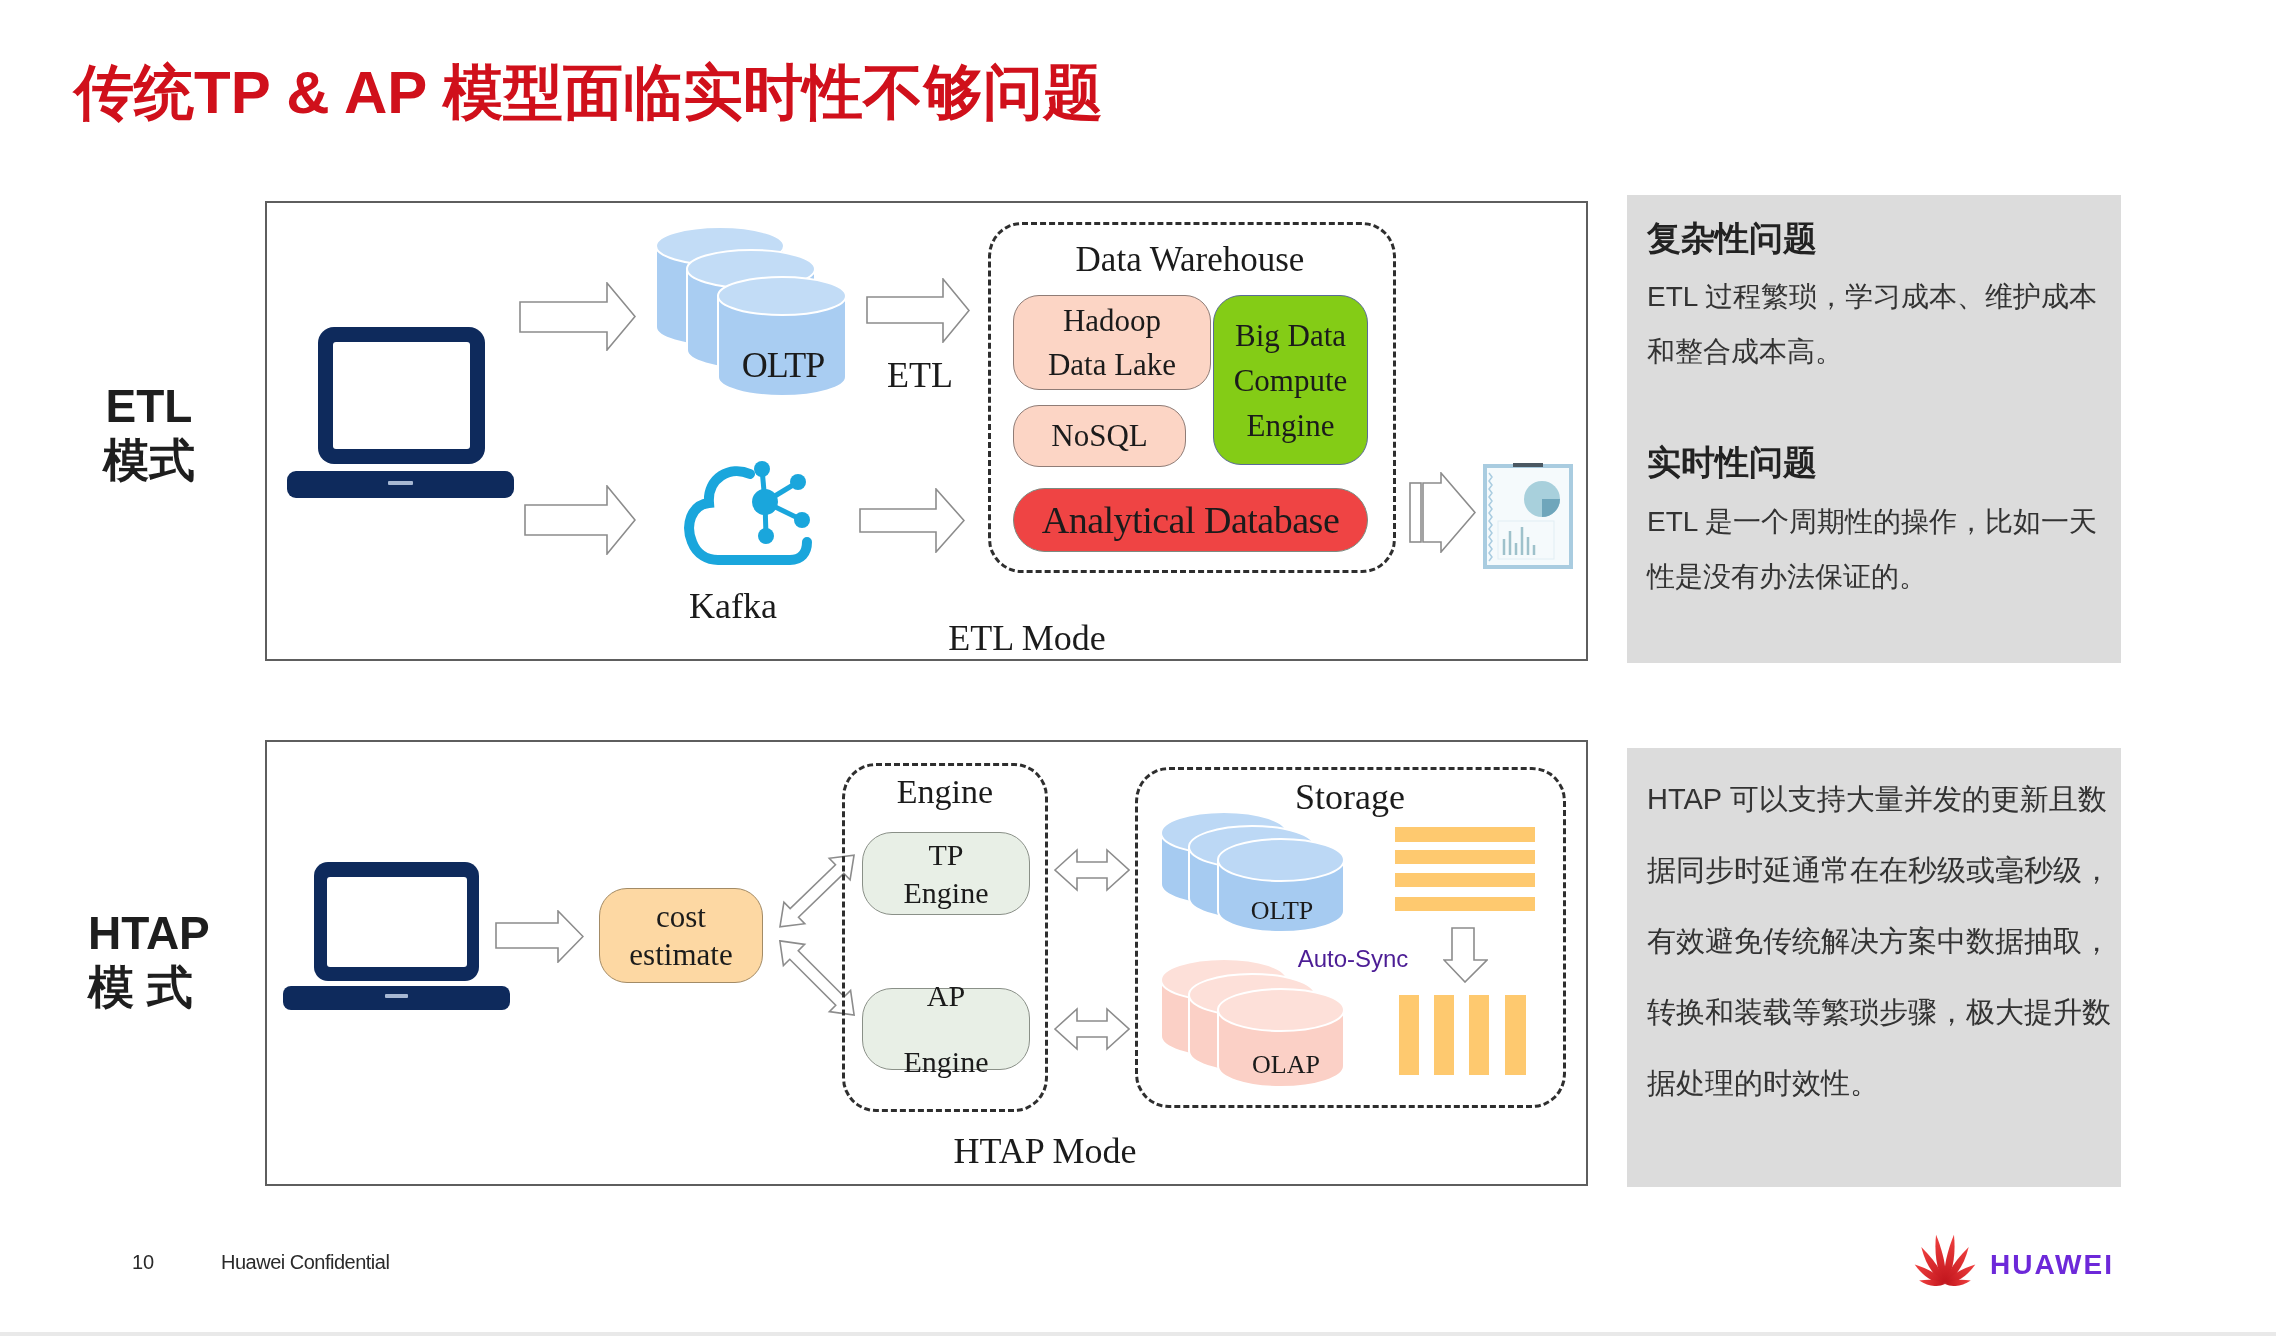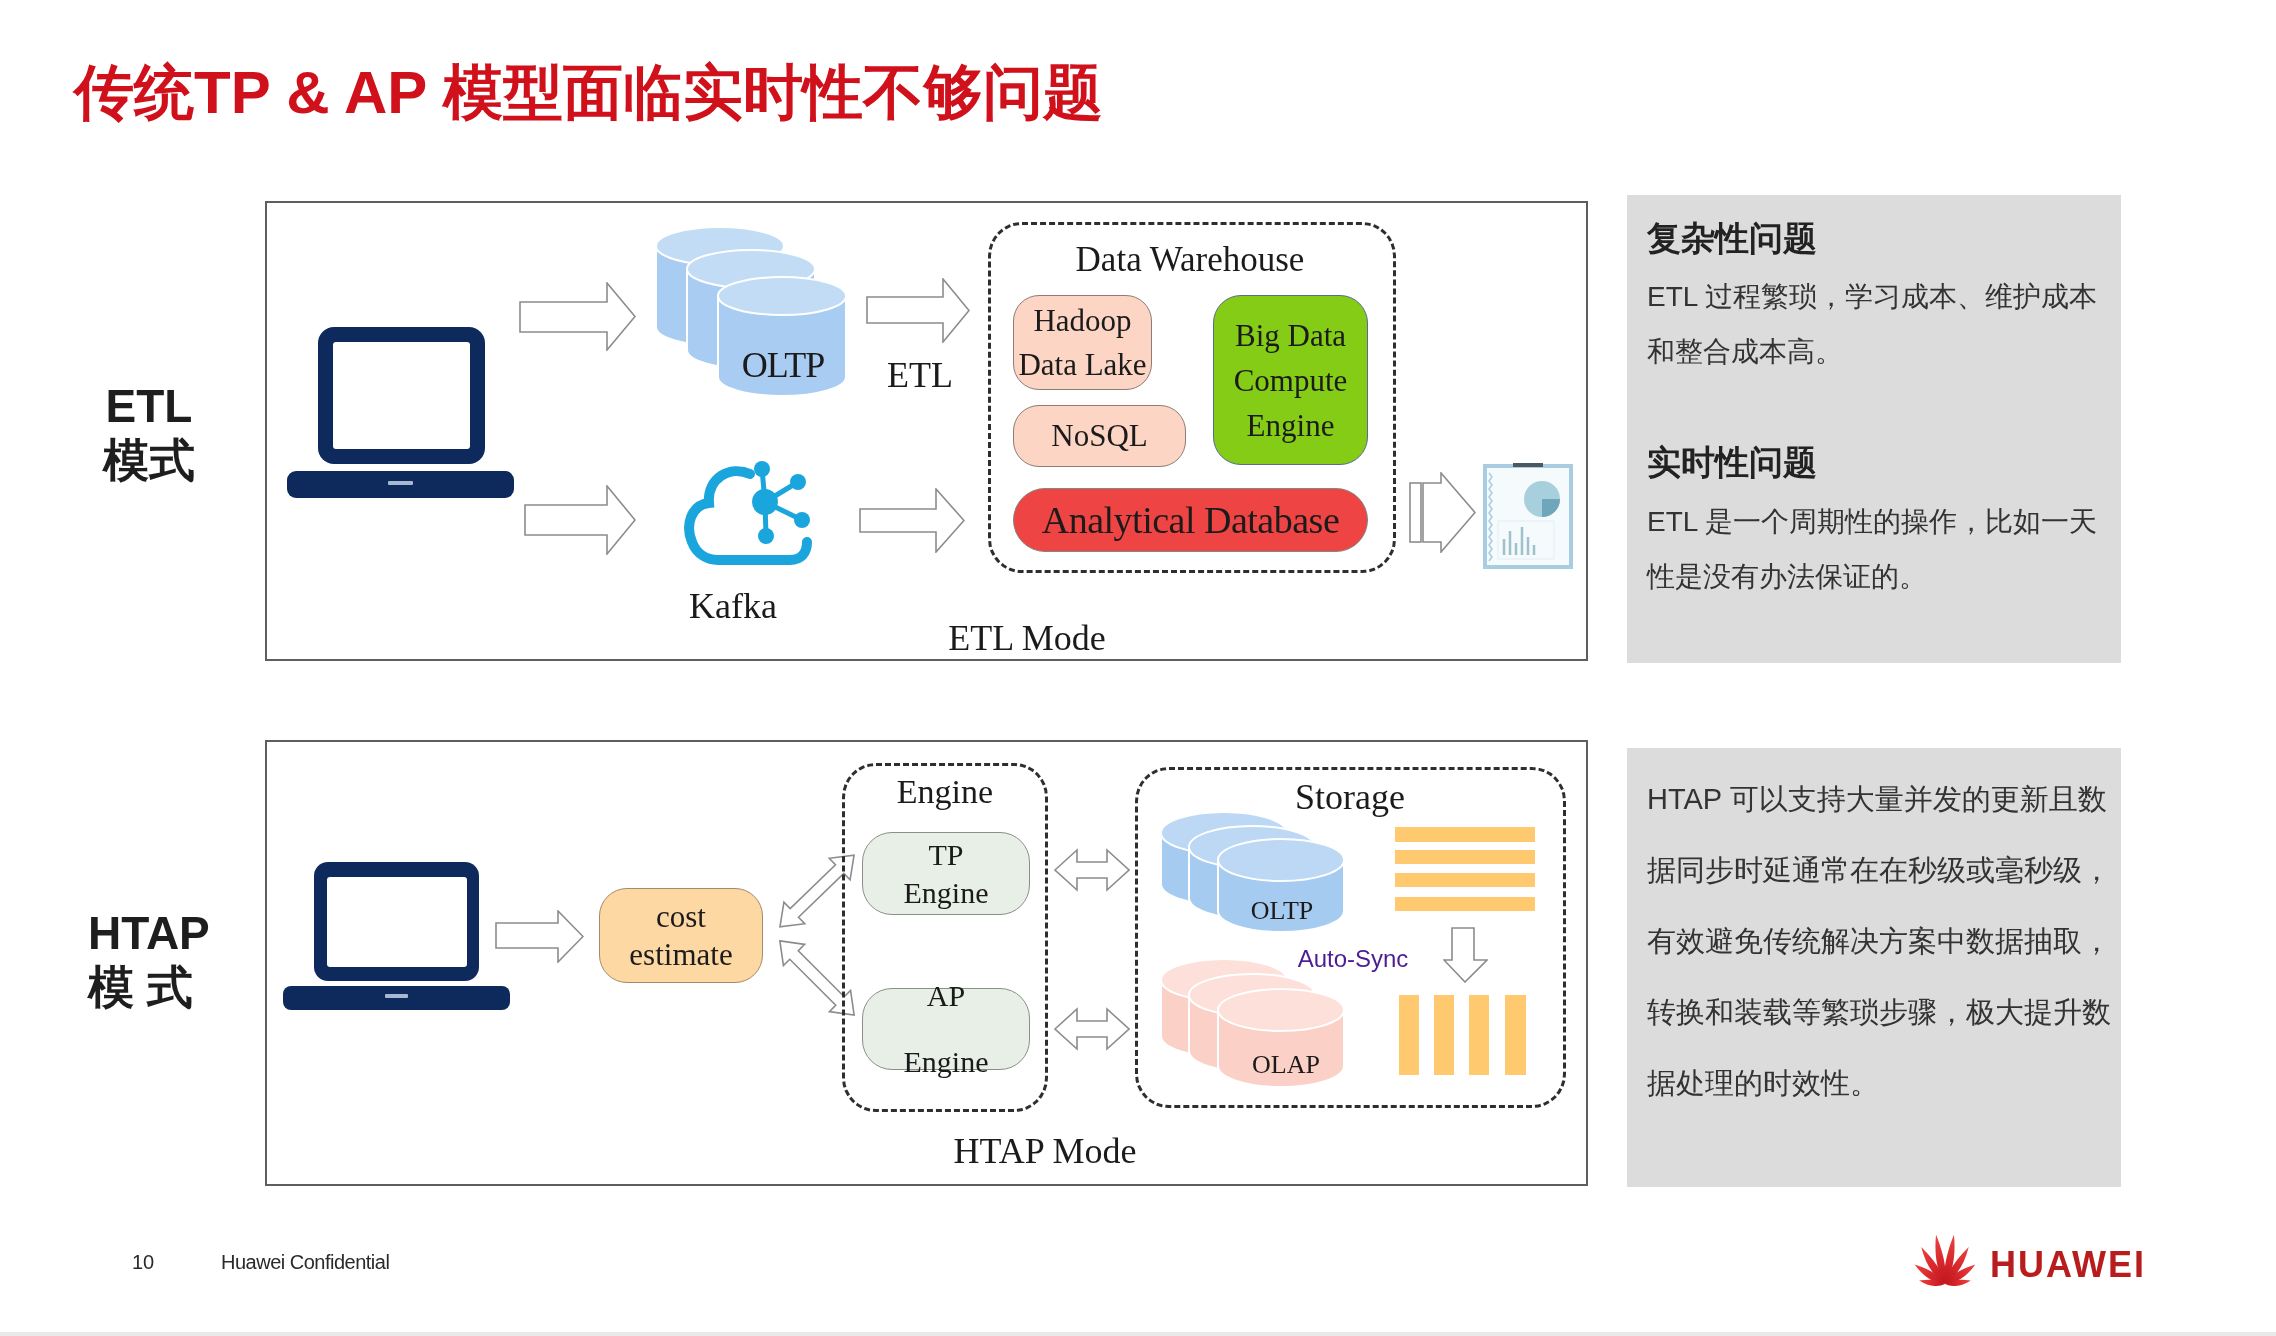--- a/index.html
+++ b/index.html
@@ -29,21 +29,21 @@
 .navy{fill:var(--laptop);}
 .kf{fill:var(--kafka);}
 .ks{stroke:var(--kafka);fill:none;}
 .arrow{fill:#fff;stroke:#8c8c8c;stroke-width:1.6;stroke-linejoin:miter;}
 .bar{fill:var(--bars);}
 .panel{background:var(--panel);}
 .panel-head{font-size:34px;line-height:40px;font-weight:bold;color:#222;white-space:nowrap;}
 .panel-p1 div{font-size:28px;line-height:55px;color:#333;white-space:nowrap;}
 .panel-p2 div{font-size:29px;line-height:71px;color:#333;white-space:nowrap;}
 .footer-text{font-size:20px;line-height:24px;color:#2a2a2a;white-space:nowrap;}
-.brand-text{font-size:36px;line-height:40px;font-weight:bold;color:#b91c1c;letter-spacing:2px;white-space:nowrap;}
+.brand-text{font-size:28px;line-height:40px;font-weight:bold;color:#6d28d9;letter-spacing:2px;white-space:nowrap;}
 </style>
 </head>
 <body>
 
 <div class="abs slide-title">传统TP &amp; AP 模型面临实时性不够问题</div>
 
 <div class="abs side-label center" style="left:89px;top:379px;width:120px;">
   <div>ETL</div>
   <div>模式</div>
 </div>
@@ -97,21 +97,21 @@
     <circle class="kf" cx="86" cy="76" r="8"></circle>
   </svg>
   <div class="abs serif lbl36 center" style="left:416px;top:383px;width:100px;">Kafka</div>
 
   <svg class="abs" style="left:592px;top:285px;" width="106" height="65" viewBox="0 0 106 65">
     <polygon class="arrow" points="1,21 77,21 77,1 105,32.5 77,64 77,44 1,44"></polygon>
   </svg>
 
   <div class="abs dashed" style="left:721px;top:19px;width:408px;height:351px;">
     <div class="abs serif lbl35 center" style="left:49px;top:15px;width:300px;">Data Warehouse</div>
-    <div class="abs box serif b-hadoop" style="left:22px;top:70px;width:139px;height:95px;">
+    <div class="abs box serif b-hadoop" style="left:22px;top:70px;width:198px;height:95px;">
       <span>Hadoop</span>
       <span>Data Lake</span>
     </div>
     <div class="abs box serif b-nosql" style="left:22px;top:180px;width:173px;height:62px;">
       <span>NoSQL</span>
     </div>
     <div class="abs box serif b-big" style="left:222px;top:70px;width:155px;height:170px;">
       <span>Big Data</span>
       <span>Compute</span>
       <span>Engine</span>

